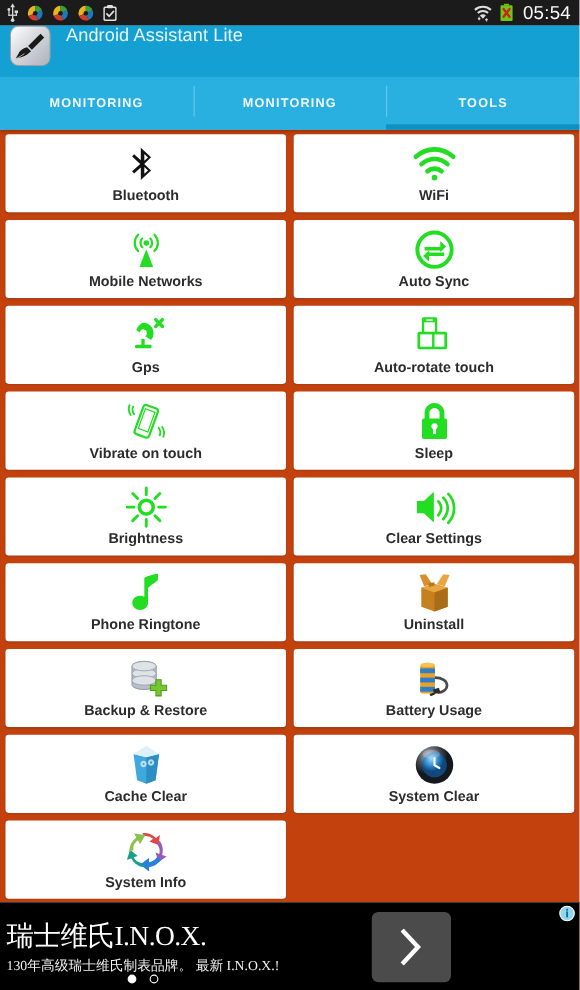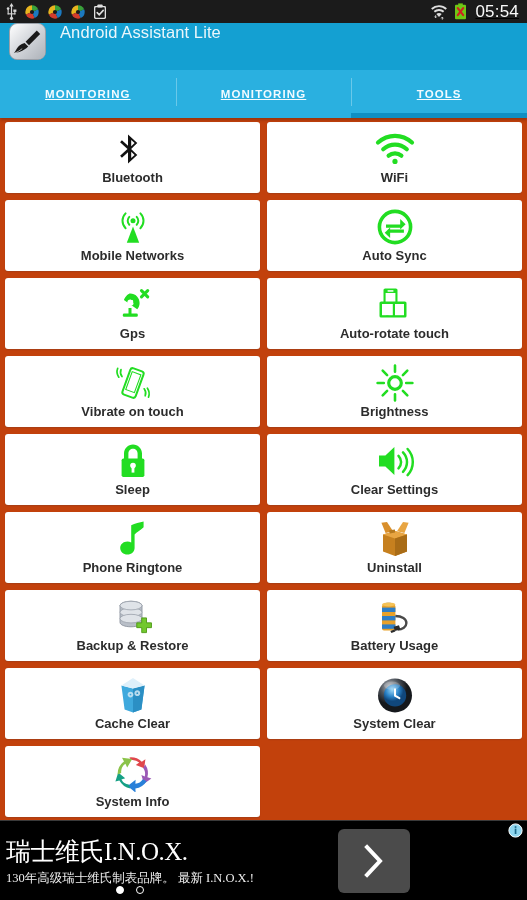--- a/index.html
+++ b/index.html
@@ -20,21 +20,21 @@
   .statusbar {
     height: 23px;
     background: #1b1b1b;
     display: flex;
     align-items: center;
     padding: 0 6px 0 6px;
     position: relative;
     z-index: 10;
   }
   .sb-left { display: flex; align-items: center; gap: 7px; }
-  .sb-right { margin-left: auto; display: flex; align-items: center; gap: 6px; text-decoration: underline; }
+  .sb-right { margin-left: auto; display: flex; align-items: center; gap: 6px; }
   .sb-icon { display: inline-flex; align-items: center; justify-content: center; }
   .sb-clock {
     color: #fafafa;
     font-size: 17px;
     letter-spacing: 0.2px;
     font-family: "Liberation Sans", sans-serif;
     padding-left: 2px;
     padding-right: 2px;
   }
 
@@ -82,21 +82,20 @@
     align-items: center;
     justify-content: center;
     position: relative;
     cursor: pointer;
   }
   .tab-label {
     color: #f2fbff;
     font-size: 11.5px;
     font-weight: bold;
     letter-spacing: 1.1px;
-    text-decoration: underline;
   }
   .tab + .tab::before {
     content: "";
     position: absolute;
     left: 0; top: 8px; bottom: 12px;
     width: 1px;
     background: rgba(255,255,255,0.30);
   }
   .tab.active::after {
     content: "";
@@ -429,41 +428,41 @@
               <path d="M34.4 24.2c1.9 2.8 2.2 6 1.1 8.9"></path>
             </g>
           </svg>
         </div>
         <div class="tile-label">Vibrate on touch</div>
       </div>
 
 
       <div class="tile">
         <div class="tile-icon">
+          <svg width="32" height="38" viewBox="0 0 32 38">
+            <path d="M16 2.4c-5 0-9 4-9 9v6.4h4.4v-6.4c0-2.5 2.1-4.6 4.6-4.6s4.6 2.1 4.6 4.6v6.4H25v-6.4c0-5-4-9-9-9z" fill="#22dd22"></path>
+            <rect x="4.6" y="16.5" width="22.8" height="18.6" rx="1.8" fill="#22dd22"></rect>
+            <circle cx="16" cy="23.6" r="2.8" fill="#ffffff"></circle>
+            <rect x="14.6" y="23.6" width="2.8" height="7" fill="#ffffff"></rect>
+          </svg>
+        </div>
+        <div class="tile-label">Sleep</div>
+      </div>
+
+      <div class="tile">
+        <div class="tile-icon">
           <svg width="38" height="38" viewBox="0 0 38 38">
             <circle cx="19" cy="19" r="6.3" fill="none" stroke="#22dd22" stroke-width="3.2"></circle>
             <g stroke="#22dd22" stroke-width="2.6" stroke-linecap="round">
               <path d="M19 1.6v6.2M19 30.2v6.2M1.6 19h6.2M30.2 19h6.2"></path>
               <path d="M6.7 6.7l4.4 4.4M26.9 26.9l4.4 4.4M31.3 6.7l-4.4 4.4M11.1 26.9l-4.4 4.4"></path>
             </g>
           </svg>
         </div>
         <div class="tile-label">Brightness</div>
-      </div>
-
-      <div class="tile">
-        <div class="tile-icon">
-          <svg width="32" height="38" viewBox="0 0 32 38">
-            <path d="M16 2.4c-5 0-9 4-9 9v6.4h4.4v-6.4c0-2.5 2.1-4.6 4.6-4.6s4.6 2.1 4.6 4.6v6.4H25v-6.4c0-5-4-9-9-9z" fill="#22dd22"></path>
-            <rect x="4.6" y="16.5" width="22.8" height="18.6" rx="1.8" fill="#22dd22"></rect>
-            <circle cx="16" cy="23.6" r="2.8" fill="#ffffff"></circle>
-            <rect x="14.6" y="23.6" width="2.8" height="7" fill="#ffffff"></rect>
-          </svg>
-        </div>
-        <div class="tile-label">Sleep</div>
       </div>
 
       <div class="tile">
         <div class="tile-icon">
           <svg width="40" height="34" viewBox="0 0 40 34">
             <path d="M4 11.4h6.4L19.4 3v28l-9-8.4H4z" fill="#22dd22"></path>
             <g fill="none" stroke="#22dd22" stroke-width="2.5" stroke-linecap="round">
               <path d="M23.5 11.8c1.7 1.8 2.6 4 2.6 6.3s-.9 4.5-2.6 6.3"></path>
               <path d="M28 8.4c2.6 2.7 4 6.1 4 9.7s-1.4 7-4 9.7"></path>
               <path d="M32.6 5c3.4 3.6 5.2 8.1 5.2 13.1s-1.8 9.5-5.2 13.1"></path>

